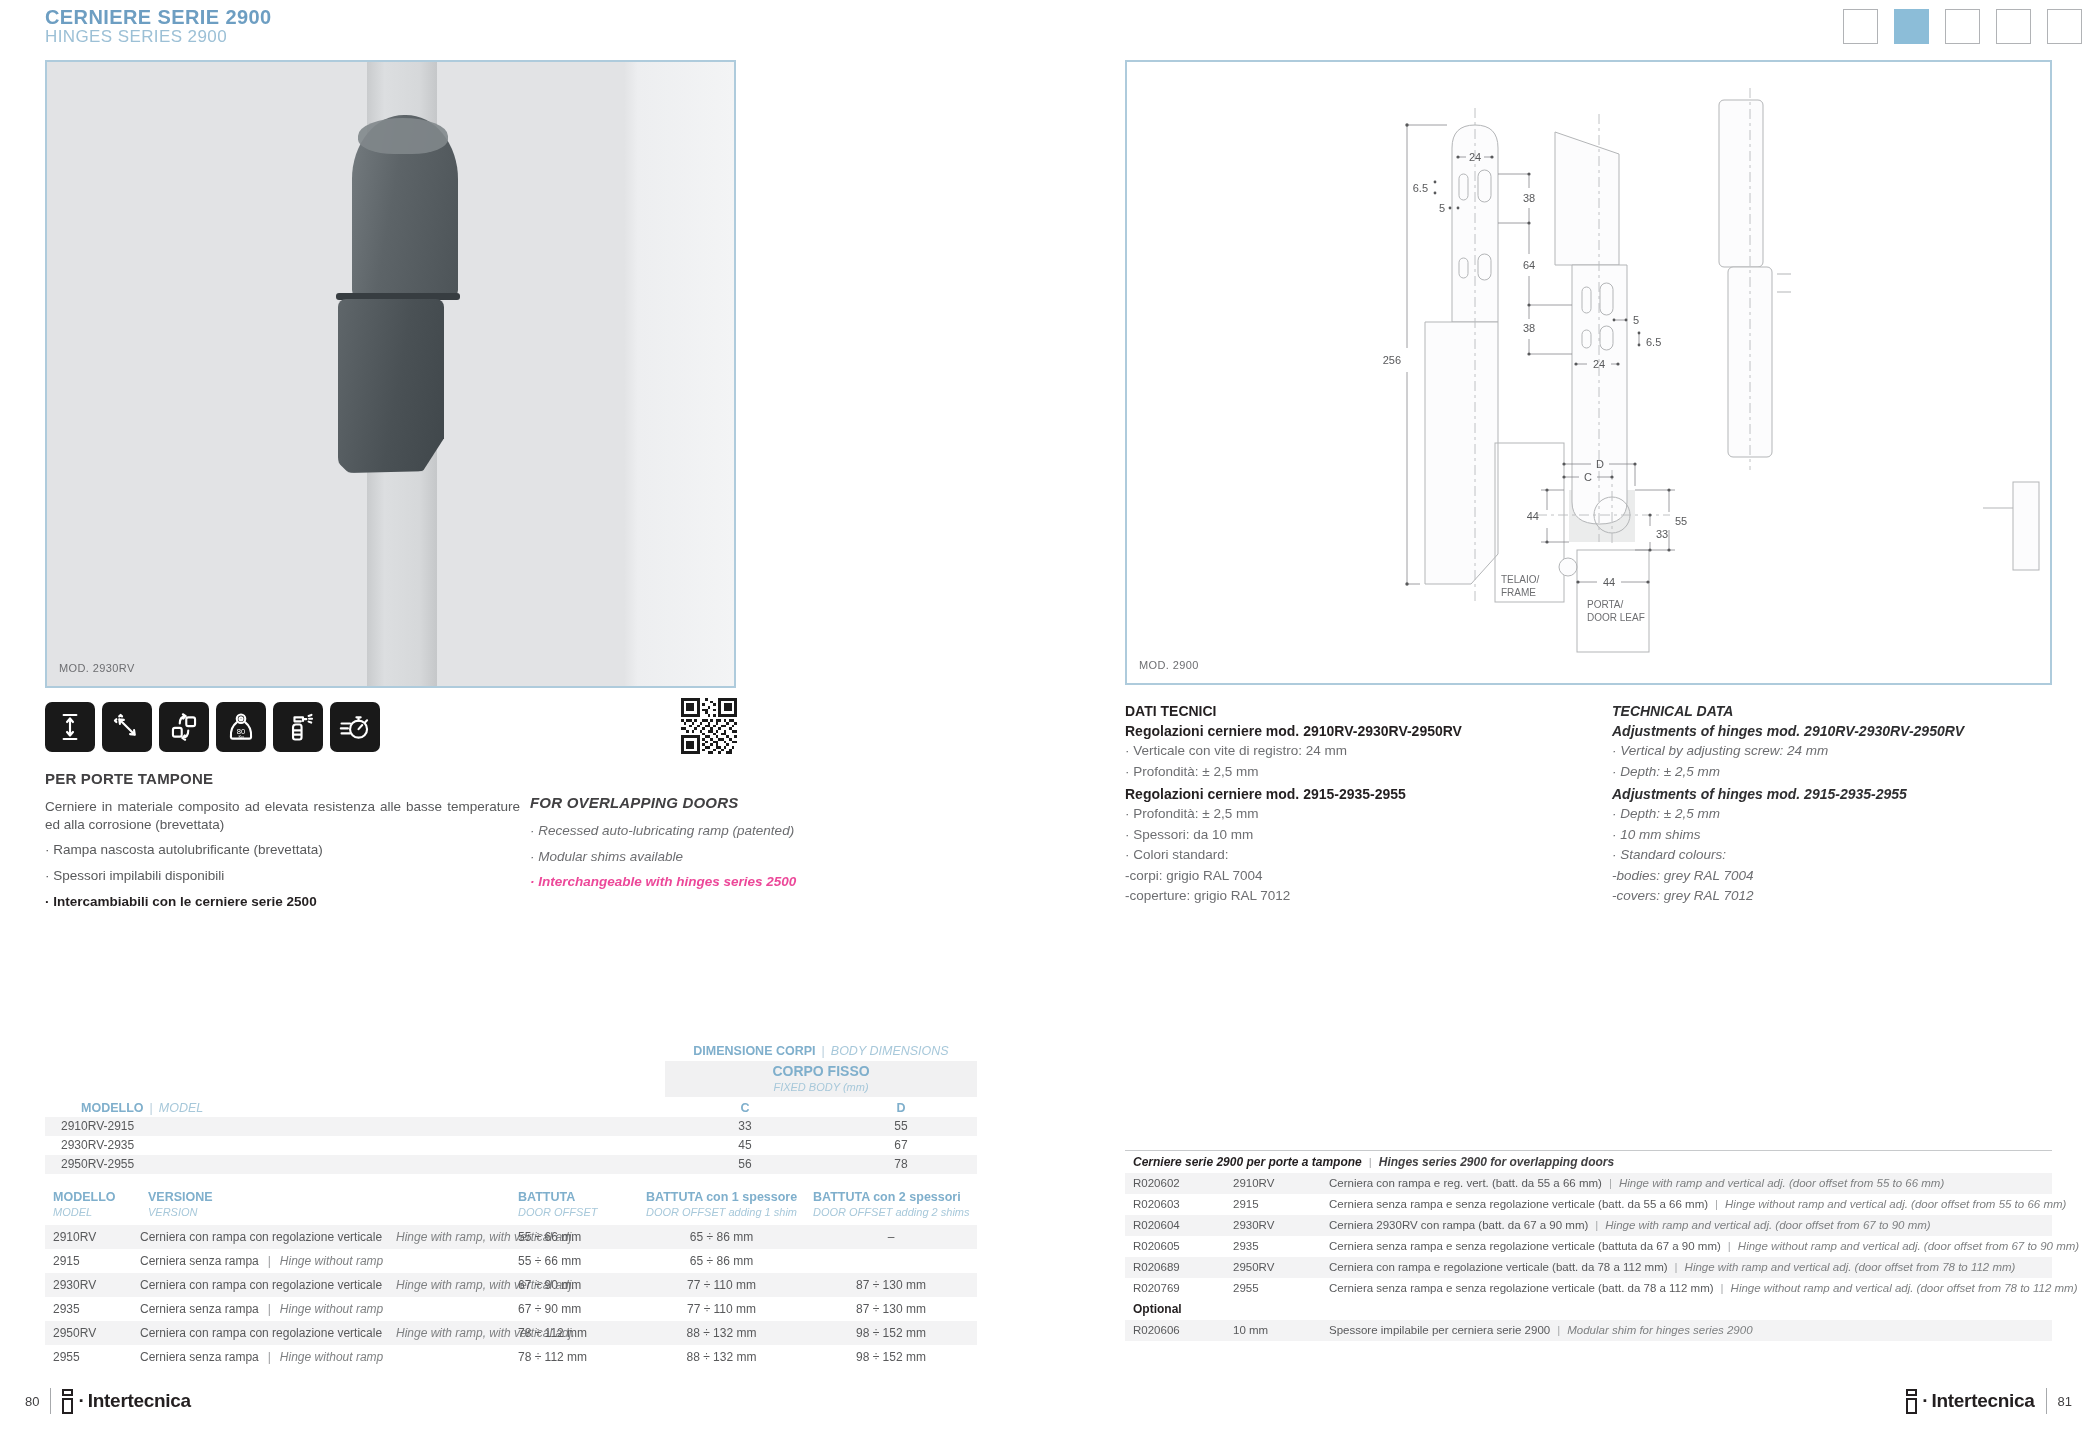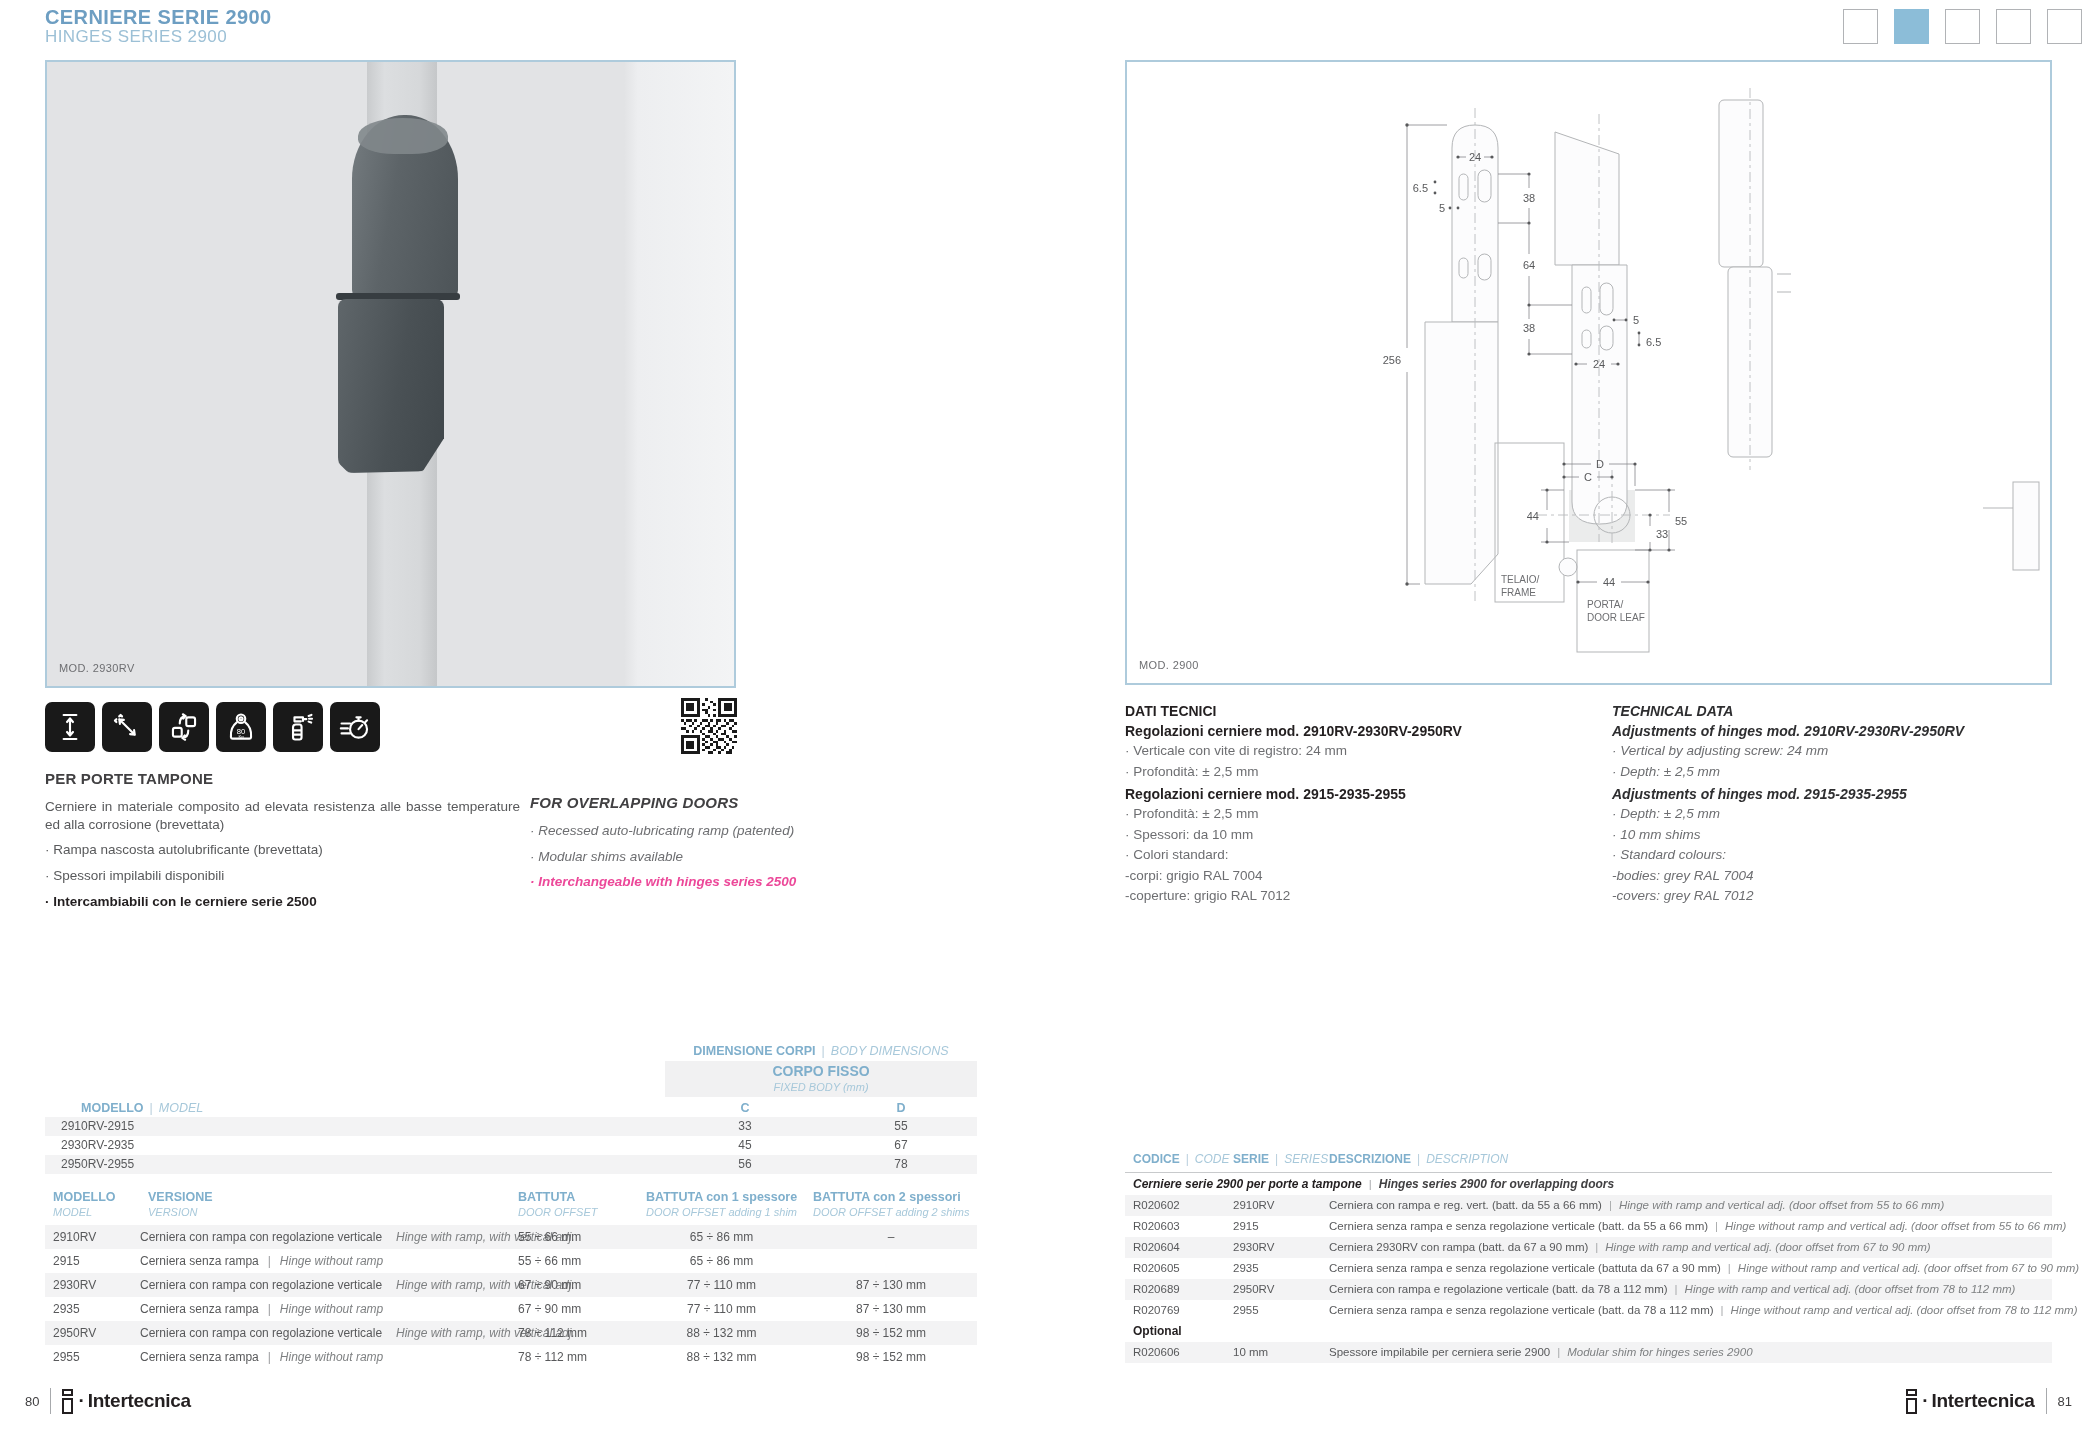--- a/index.html
+++ b/index.html
@@ -489,25 +489,20 @@
   <div class="b">· Depth: ± 2,5 mm</div>
   <div class="sub">Adjustments of hinges mod. 2915-2935-2955</div>
   <div class="b">· Depth: ± 2,5 mm</div>
   <div class="b">· 10 mm shims</div>
   <div class="b">· Standard colours:</div>
   <div class="b">-bodies: grey RAL 7004</div>
   <div class="b">-covers: grey RAL 7012</div>
 </div>
 
 <div class="abs ct">
-  <div class="ct-hrow">
-    <div><span class="t-blue">CODICE</span><span class="pipe">|</span><span class="t-blue-i">CODE</span></div>
-    <div><span class="t-blue">SERIE</span><span class="pipe">|</span><span class="t-blue-i">SERIES</span></div>
-    <div><span class="t-blue">DESCRIZIONE</span><span class="pipe">|</span><span class="t-blue-i">DESCRIPTION</span></div>
-  </div>
   <div class="ct-group">
     <span class="git">Cerniere serie 2900 per porte a tampone</span><span class="pipe-g">|</span><span class="gen">Hinges series 2900 for overlapping doors</span>
   </div>
   <div class="ct-rows">
     <div class="ct-row">
       <div>R020602</div>
       <div>2910RV</div>
       <div><span class="dit">Cerniera con rampa e reg. vert. (batt. da 55 a 66 mm)</span><span class="pipe-g">|</span><span class="den">Hinge with ramp and vertical adj. (door offset from 55 to 66 mm)</span></div>
     </div>
     <div class="ct-row">

